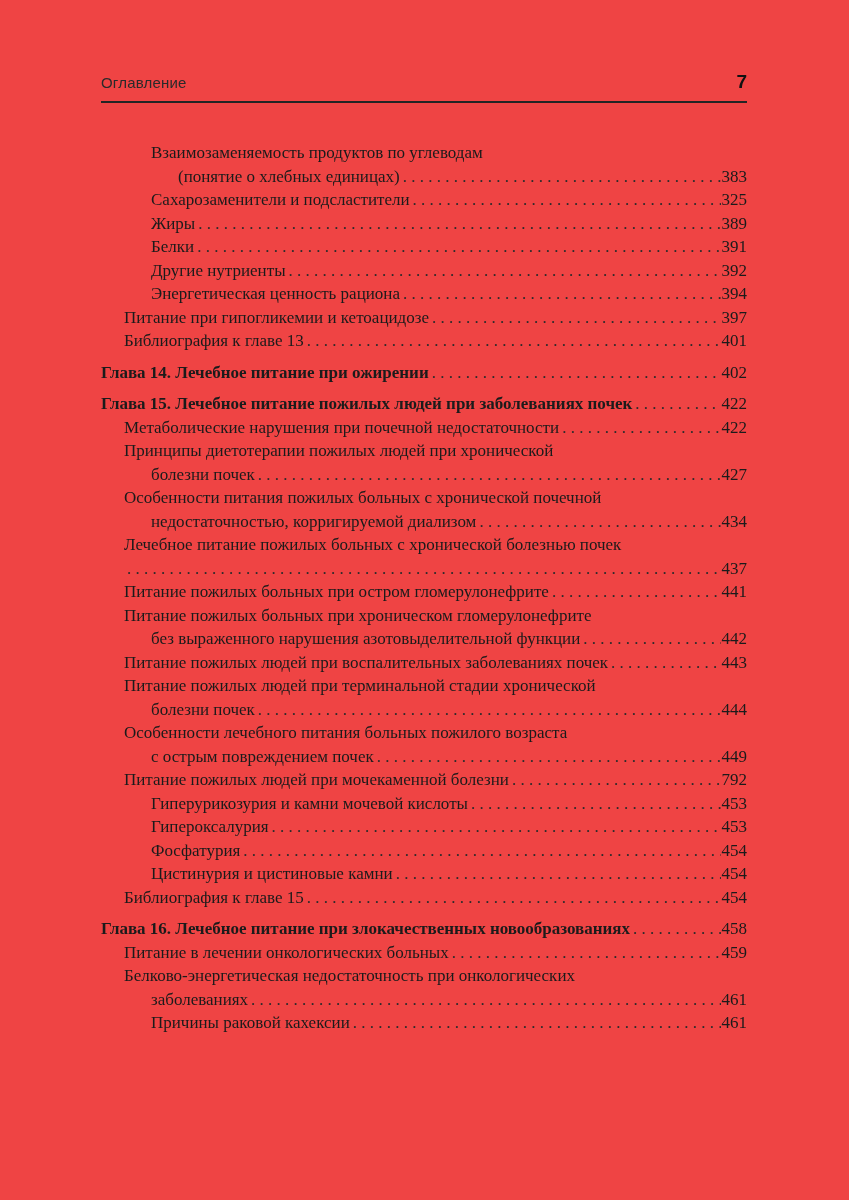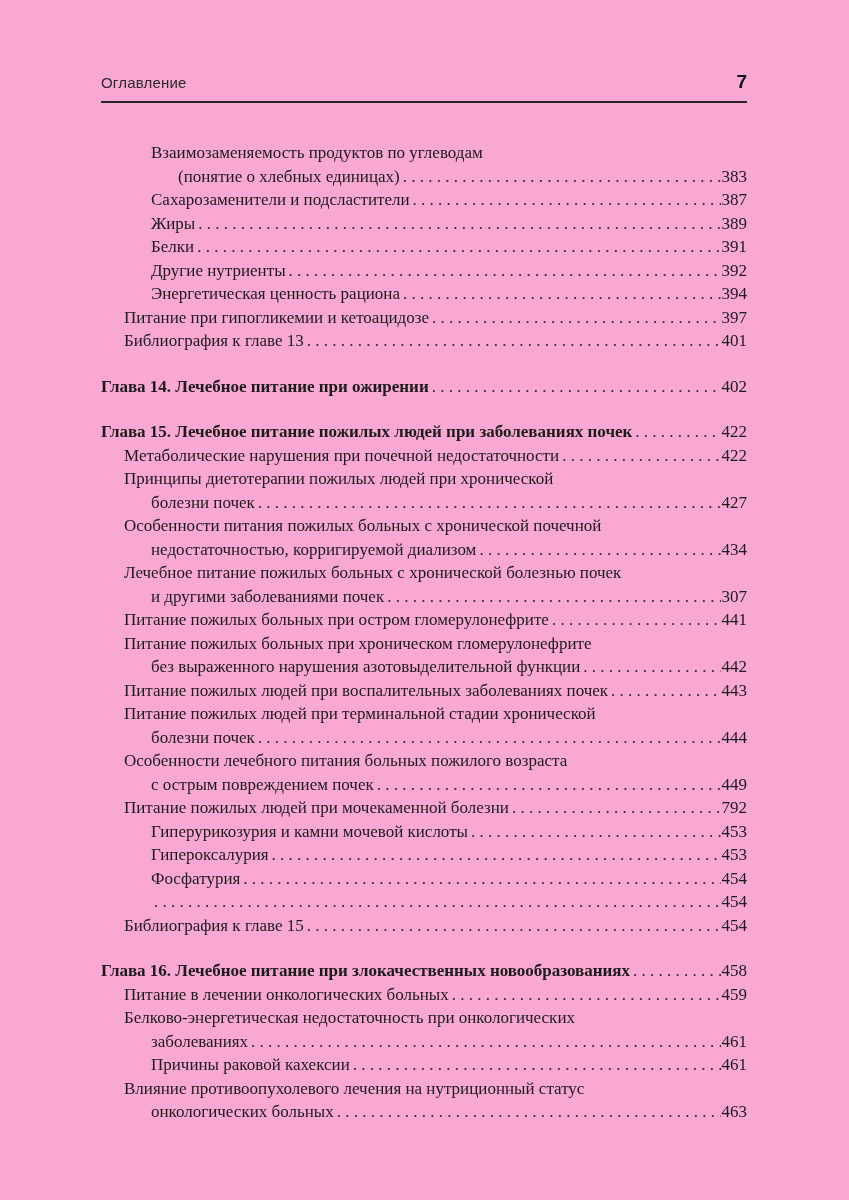--- a/index.html
+++ b/index.html
@@ -1,19 +1,19 @@
 <!DOCTYPE html>
 <html><head>
 <meta charset="utf-8">
 <style>
   html,body{margin:0;padding:0;background:#e8e8e8;}
   .page{
     position:relative;
     width:849px;height:1200px;
-    background:#f9a8d4;
+    background:#ef4444;
     overflow:hidden;
     margin:0 auto;
   }
   .inner{
     position:absolute;
     left:101px;top:71px;
     width:646px;
   }
   .hdr{
     display:flex;
@@ -36,21 +36,21 @@
     height:0;
     border-bottom:2px solid #242424;
   }
   .toc{
     margin-top:38px;
     font-family:"Liberation Serif","DejaVu Serif",serif;
     font-size:17px;
     line-height:23.5px;
     color:#1b1b1b;
   }
-  .entry.gap{margin-top:22px;}
+  .entry.gap{margin-top:8px;}
   .entry.lvl0{padding-left:0;}
   .entry.lvl1{padding-left:23px;}
   .entry.lvl2{padding-left:50px;}
   .line{display:flex;align-items:baseline;}
   .line.wrap .title{padding-left:27px;}
   .title{white-space:nowrap;}
   .entry.chapter .title{font-weight:bold;}
   .leader{
     flex:1 1 auto;
     overflow:hidden;
@@ -83,21 +83,21 @@
           <div class="line wrap">
             <span class="title">(понятие о хлебных единицах)</span>
             <span class="leader"></span>
             <span class="pg">383</span>
           </div>
         </div>
         <div class="entry lvl2">
           <div class="line">
             <span class="title">Сахарозаменители и подсластители</span>
             <span class="leader"></span>
-            <span class="pg">387</span>
+            <span class="pg">325</span>
           </div>
         </div>
         <div class="entry lvl2">
           <div class="line">
             <span class="title">Жиры</span>
             <span class="leader"></span>
             <span class="pg">389</span>
           </div>
         </div>
         <div class="entry lvl2">
@@ -174,23 +174,22 @@
             <span class="title">недостаточностью, корригируемой диализом</span>
             <span class="leader"></span>
             <span class="pg">434</span>
           </div>
         </div>
         <div class="entry lvl1">
           <div class="line">
             <span class="title">Лечебное питание пожилых больных с хронической болезнью почек</span>
           </div>
           <div class="line wrap">
-            <span class="title">и другими заболеваниями почек</span>
-            <span class="leader"></span>
-            <span class="pg">307</span>
+            <span class="leader"></span>
+            <span class="pg">437</span>
           </div>
         </div>
         <div class="entry lvl1">
           <div class="line">
             <span class="title">Питание пожилых больных при остром гломерулонефрите</span>
             <span class="leader"></span>
             <span class="pg">441</span>
           </div>
         </div>
         <div class="entry lvl1">
@@ -253,20 +252,21 @@
         </div>
         <div class="entry lvl2">
           <div class="line">
             <span class="title">Фосфатурия</span>
             <span class="leader"></span>
             <span class="pg">454</span>
           </div>
         </div>
         <div class="entry lvl2">
           <div class="line">
+            <span class="title">Цистинурия и цистиновые камни</span>
             <span class="leader"></span>
             <span class="pg">454</span>
           </div>
         </div>
         <div class="entry lvl1">
           <div class="line">
             <span class="title">Библиография к главе 15</span>
             <span class="leader"></span>
             <span class="pg">454</span>
           </div>
@@ -293,27 +293,17 @@
             <span class="title">заболеваниях</span>
             <span class="leader"></span>
             <span class="pg">461</span>
           </div>
         </div>
         <div class="entry lvl2">
           <div class="line">
             <span class="title">Причины раковой кахексии</span>
             <span class="leader"></span>
             <span class="pg">461</span>
-          </div>
-        </div>
-        <div class="entry lvl1">
-          <div class="line">
-            <span class="title">Влияние противоопухолевого лечения на нутриционный статус</span>
-          </div>
-          <div class="line wrap">
-            <span class="title">онкологических больных</span>
-            <span class="leader"></span>
-            <span class="pg">463</span>
           </div>
         </div>
       </div>
   </div>
 </div>
 
 </body></html>

